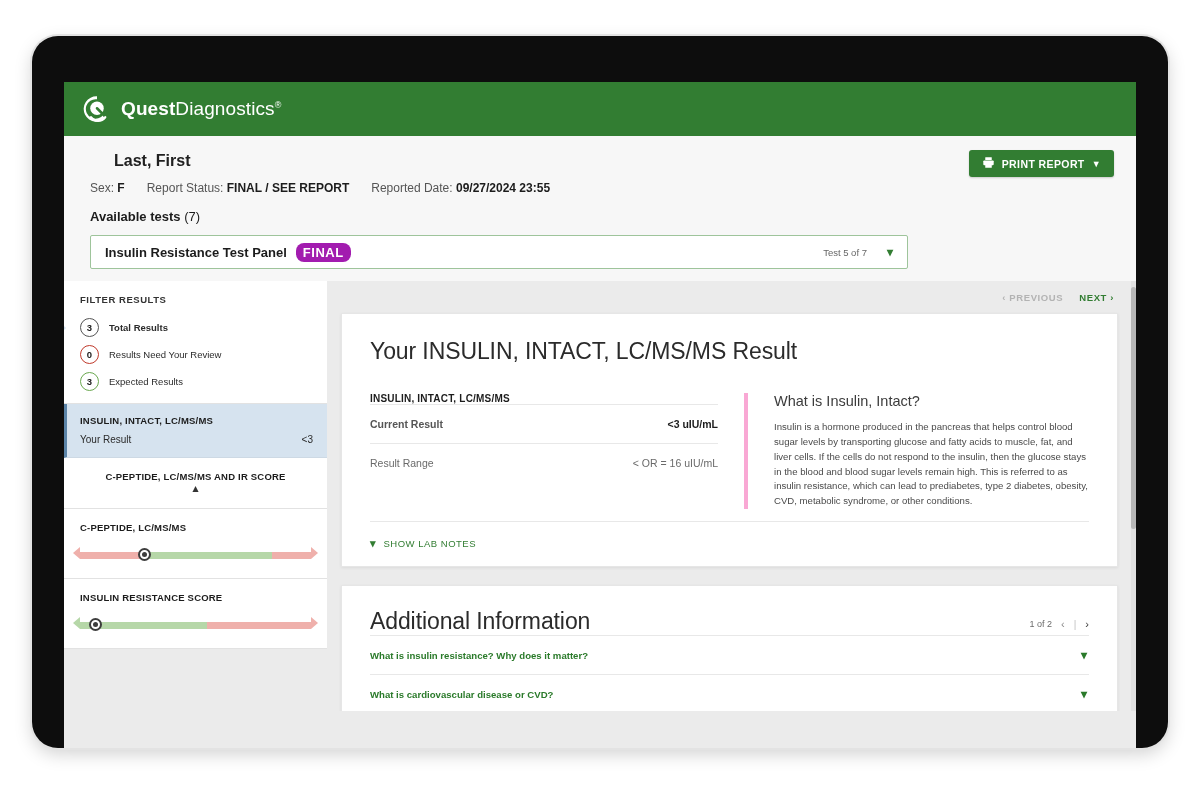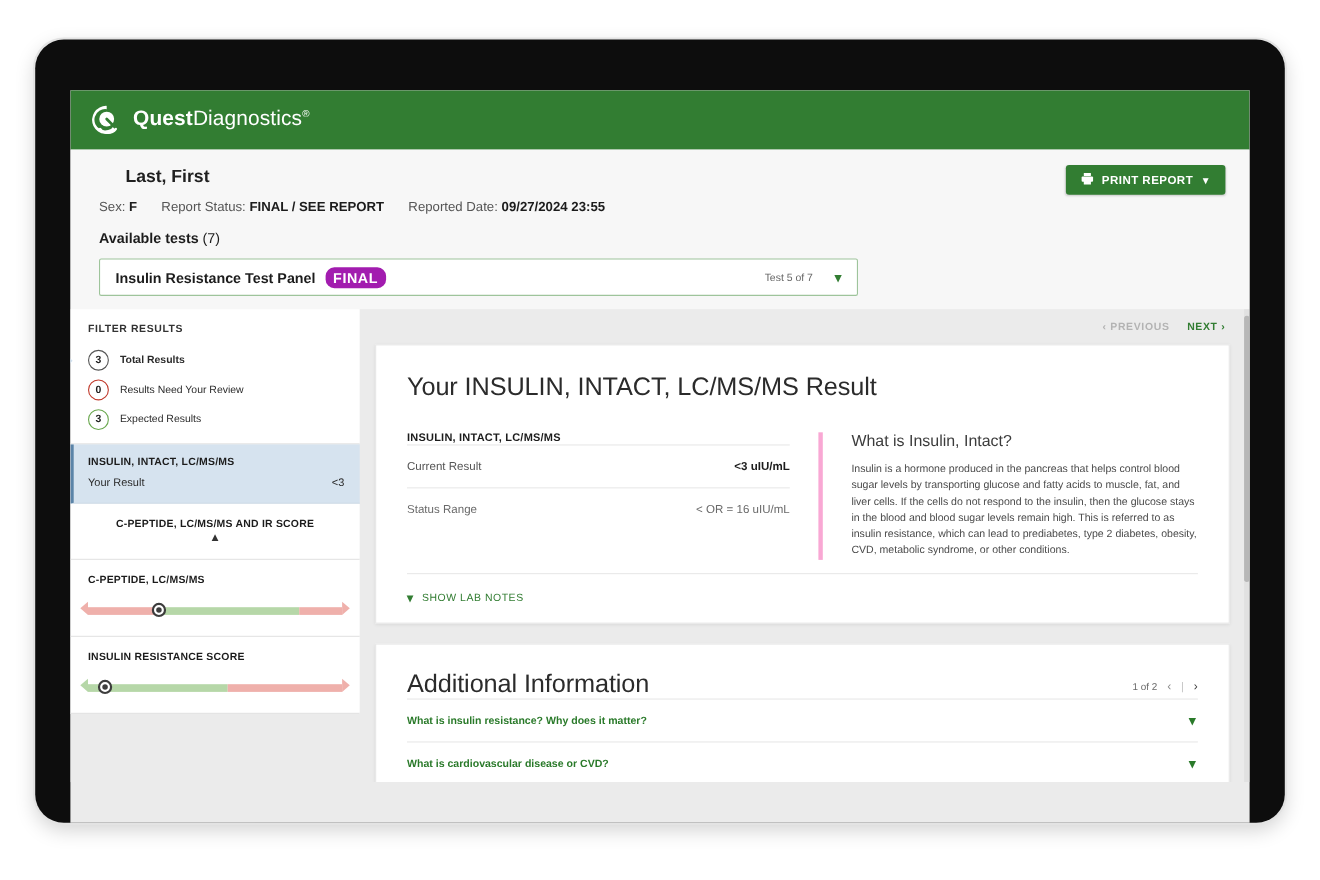--- a/index.html
+++ b/index.html
@@ -97,21 +97,21 @@
   
   .test-select {
     margin-top: 11px;
     height: 34px;
     background: #fff;
     border: 1px solid #9ec49b;
     border-radius: 2px;
     display: flex;
     align-items: center;
     padding: 0 14px;
-    width: 690px;
+    width: 818px;
     cursor: pointer;
     text-align: center;
   }
   .test-name { font-size: 13px; font-weight: bold; color: #1c1c1c; }
   .final-badge {
     margin-left: 9px;
     background: #a21caf;
     color: #fff;
     font-size: 13px;
     font-weight: bold;
@@ -217,21 +217,21 @@
   .result-grid { display: flex; margin-top: 28px; }
   .result-left { width: 374px; flex: 0 0 374px; padding-right: 26px; }
   .result-right { flex: 1; padding-left: 26px; border-left: 4px solid #f9a8d4; }
 
   .rl-title { font-size: 10px; font-weight: bold; color: #1c1c1c; letter-spacing: .2px; }
   .rl-row {
     display: flex; justify-content: space-between; align-items: center;
     border-top: 1px solid #e8e8e8; padding: 13px 0;
   }
   .rl-row:first-of-type { margin-top: 14px; }
-  .rl-k { font-size: 10.5px; color: #555; font-weight: normal; }
+  .rl-k { font-size: 10.5px; color: #555; font-weight: bold; }
   .rl-k.light { font-weight: normal; color: #6a6a6a; }
   .rl-v { font-size: 10.5px; color: #1c1c1c; font-weight: bold; }
   .rl-v.light { font-weight: normal; color: #6a6a6a; }
 
   .rr-title { font-size: 14.5px; color: #3c3c3c; font-weight: normal; }
   .rr-body { margin-top: 11px; font-size: 9.6px; line-height: 1.55; color: #4a4a4a; }
 
   .lab-notes {
     border-top: 1px solid #e8e8e8;
     margin-top: 12px;
@@ -405,21 +405,21 @@
           <div class="result-grid">
             <div class="result-left">
               <div class="rl-title">INSULIN, INTACT, LC/MS/MS</div>
 
               <div class="rl-row">
                 <span class="rl-k">Current Result</span>
                 <span class="rl-v">&lt;3 uIU/mL</span>
               </div>
 
               <div class="rl-row">
-                <span class="rl-k light">Status Range</span>
+                <span class="rl-k light">Result Range</span>
                 <span class="rl-v light">&lt; OR = 16 uIU/mL</span>
               </div>
             </div>
 
             <div class="result-right">
               <div class="rr-title">What is Insulin, Intact?</div>
               <p class="rr-body">Insulin is a hormone produced in the pancreas that helps control blood sugar levels by transporting glucose and fatty acids to muscle, fat, and liver cells. If the cells do not respond to the insulin, then the glucose stays in the blood and blood sugar levels remain high. This is referred to as insulin resistance, which can lead to prediabetes, type 2 diabetes, obesity, CVD, metabolic syndrome, or other conditions.</p>
             </div>
           </div>
 

